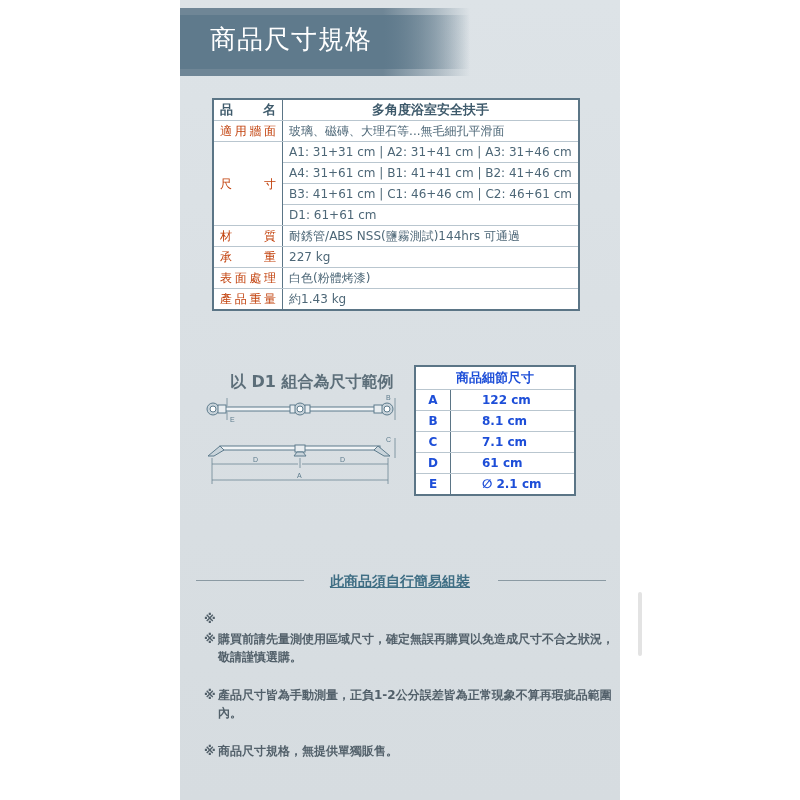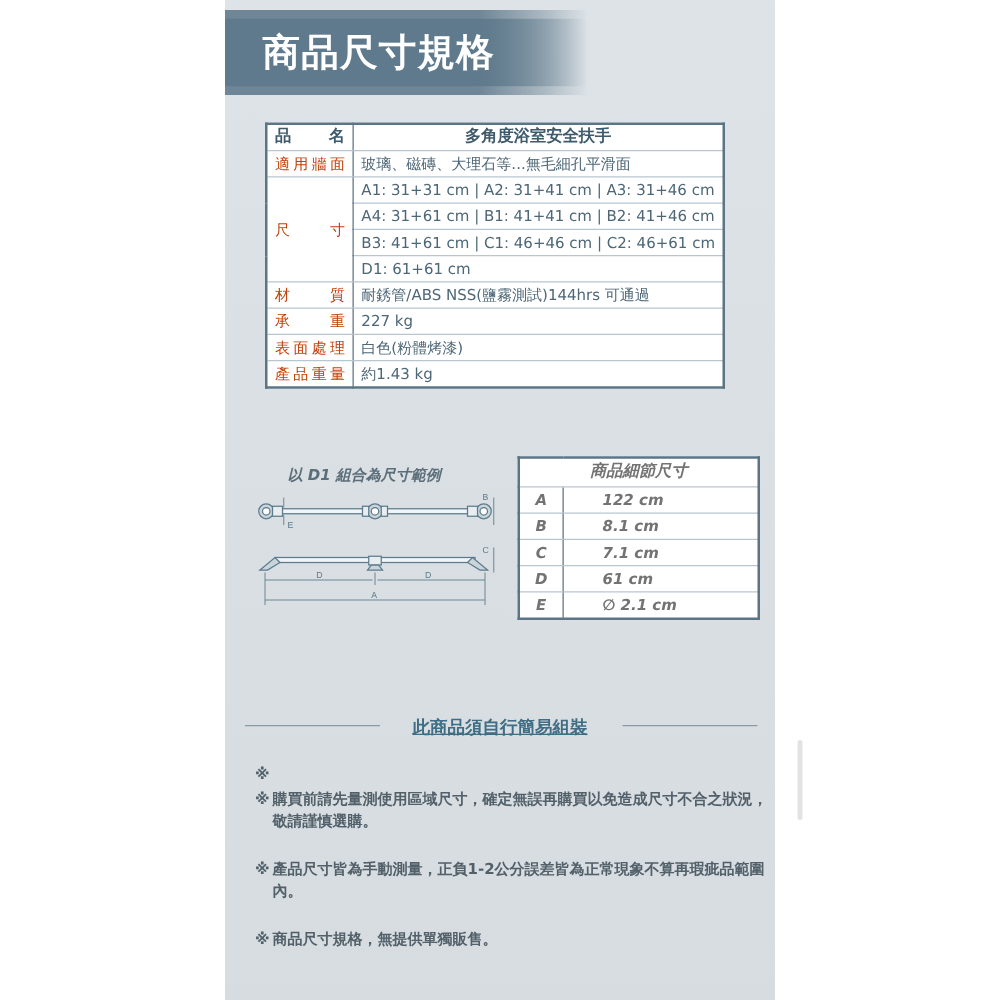--- a/index.html
+++ b/index.html
@@ -14,42 +14,42 @@
   }
   .title-band {
     position:absolute; left:0; top:8px; width:290px; height:68px;
     background:linear-gradient(90deg,#6f8696 0%,#6f8696 70%,rgba(111,134,150,0.45) 88%,rgba(111,134,150,0) 100%);
   }
   .title-band .inner {
     position:absolute; left:0; top:7px; height:54px; width:290px;
     background:linear-gradient(90deg,#5f7a8c 0%,#5f7a8c 70%,rgba(95,122,140,0.4) 88%,rgba(95,122,140,0) 100%);
   }
   .title-text {
-    position:absolute; left:30px; top:14px; color:#ffffff; font-size:30px; font-weight:bold;
+    position:absolute; left:30px; top:14px; color:#ffffff; font-size:26px; font-weight:normal;
     letter-spacing:1px;
   }
   table.spec {
     position:absolute; left:32px; top:98px; width:368px;
     border-collapse:collapse; background:#ffffff;
     border:2px solid #5b7586; font-size:12px; color:#4d6777;padding-left:32px;
   }
   table.spec td {
     border:1px solid #b9c6cf; padding:0 6px; height:20px; line-height:20px; white-space:nowrap;
   }
   table.spec td.lbl { width:70px; text-align:justify; text-align-last:justify; color:#c2410c; border-right:1px solid #5b7586; }
   table.spec tr.head td { font-weight:bold; font-size:13px; color:#3e5a6b; }
   table.spec tr.head td.val { text-align:center; }
   .diagram {
     position:absolute; left:20px; top:372px; width:200px; height:125px;
   }
-  .diagram-title { position:absolute; left:30px; top:0; font-size:12px; font-weight:bold; color:#5c6e79;font-style:italic; }
+  .diagram-title { position:absolute; left:30px; top:0; font-size:16px; font-weight:bold; color:#5c6e79; }
   table.detail {
-    position:absolute; left:234px; top:365px; width:194px;
+    position:absolute; left:234px; top:365px; width:162px;
     border-collapse:collapse; background:#ffffff; border:2px solid #5b7586;
-    font-size:12px; color:#737373; font-weight:bold;font-style:italic;
+    font-size:12px; color:#1d4ed8; font-weight:bold;
   }
   table.detail td { border:1px solid #b9c6cf; height:20px; line-height:20px; padding:0; }
   table.detail tr.head td { text-align:center; font-size:13px; height:22px; }
   table.detail td.key { width:34px; text-align:center; border-right:1px solid #5b7586; }
   table.detail td.v { padding-left:31px;margin-left:40px; }
   .section-title {
     position:absolute; left:0; top:570px; width:440px; height:20px; text-align:center;
   }
   .section-title .line { position:absolute; top:10px; height:1px; background:#8b9aa3; }
   .section-title .txt { display:inline-block; font-size:14px; font-weight:bold; color:#3f6e84; background:transparent; padding:0 6px; position:relative; top:1px;text-decoration:underline; }

